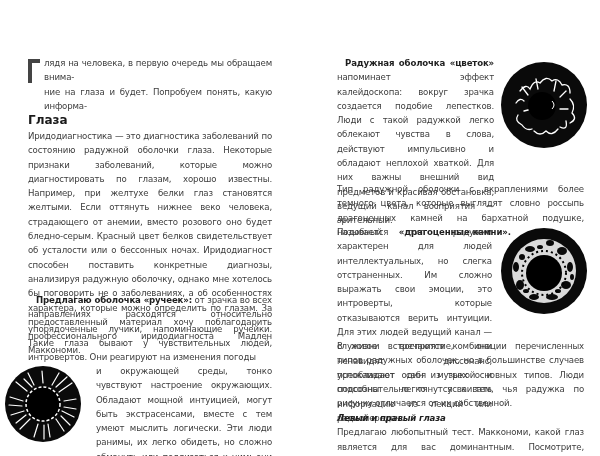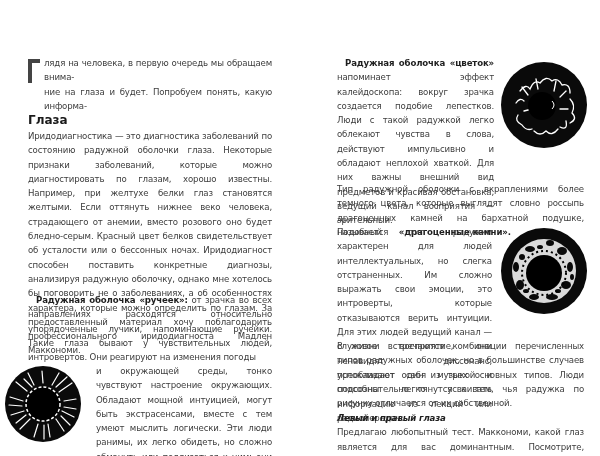--- a/index.html
+++ b/index.html
@@ -34,21 +34,21 @@
     <p>ние на глаза и будет. Попробуем понять, какую информа-</p>
   </div>
 
   <h2 style="left:28px; top:58px;text-align:right;">Глаза</h2>
 
   <div class="txt" style="left:28px; top:74px; width:244px;">
     <p>Иридодиагностика — это диагностика заболеваний по состоянию радужной оболочки глаза. Некоторые признаки заболеваний, которые можно диагностировать по глазам, хорошо известны. Например, при желтухе белки глаз становятся желтыми. Если оттянуть нижнее веко человека, страдающего от анемии, вместо розового оно будет бледно-серым. Красный цвет белков свидетельствует об усталости или о бессонных ночах. Иридодиагност способен поставить конкретные диагнозы, анализируя радужную оболочку, однако мне хотелось бы поговорить не о заболеваниях, а об особенностях характера, которые можно определить по глазам. За предоставленный материал хочу поблагодарить профессионального иридодиагноста Мадлен Маккономи.</p>
   </div>
 
   <div class="txt" style="left:28px; top:238px; width:244px;">
-    <p><b>Радужная оболочка «ручеек»:</b><span> от зрачка во всех направлениях расходятся относительно упорядоченные лучики, напоминающие ручейки. Такие глаза бывают у чувствительных людей, интровертов. Они реагируют на изменения погоды</span></p>
+    <p><b>Предлагаю оболочка «ручеек»:</b><span> от зрачка во всех направлениях расходятся относительно упорядоченные лучики, напоминающие ручейки. Такие глаза бывают у чувствительных людей, интровертов. Они реагируют на изменения погоды</span></p>
   </div>
 
   <div class="txt" style="left:96px; top:309px; width:176px;">
     <p>и окружающей среды, тонко чувствуют настроение окружающих. Обладают мощной интуицией, могут быть экстрасенсами, вместе с тем умеют мыслить логически. Эти люди ранимы, их легко обидеть, но сложно обмануть или подлизаться к ним: они видят собеседника насквозь. Самым развитым из чувств является осязание.</p>
   </div>
 
   <svg class="iris" style="left:4px; top:310px;" width="78" height="78" viewBox="0 0 78 78">
     <circle cx="39" cy="39" r="38" fill="#0a0a0a"></circle>
     <g stroke="#ffffff" stroke-width="1.2" fill="none" stroke-linecap="round">
       <path d="M39 18 L38 6"></path>

